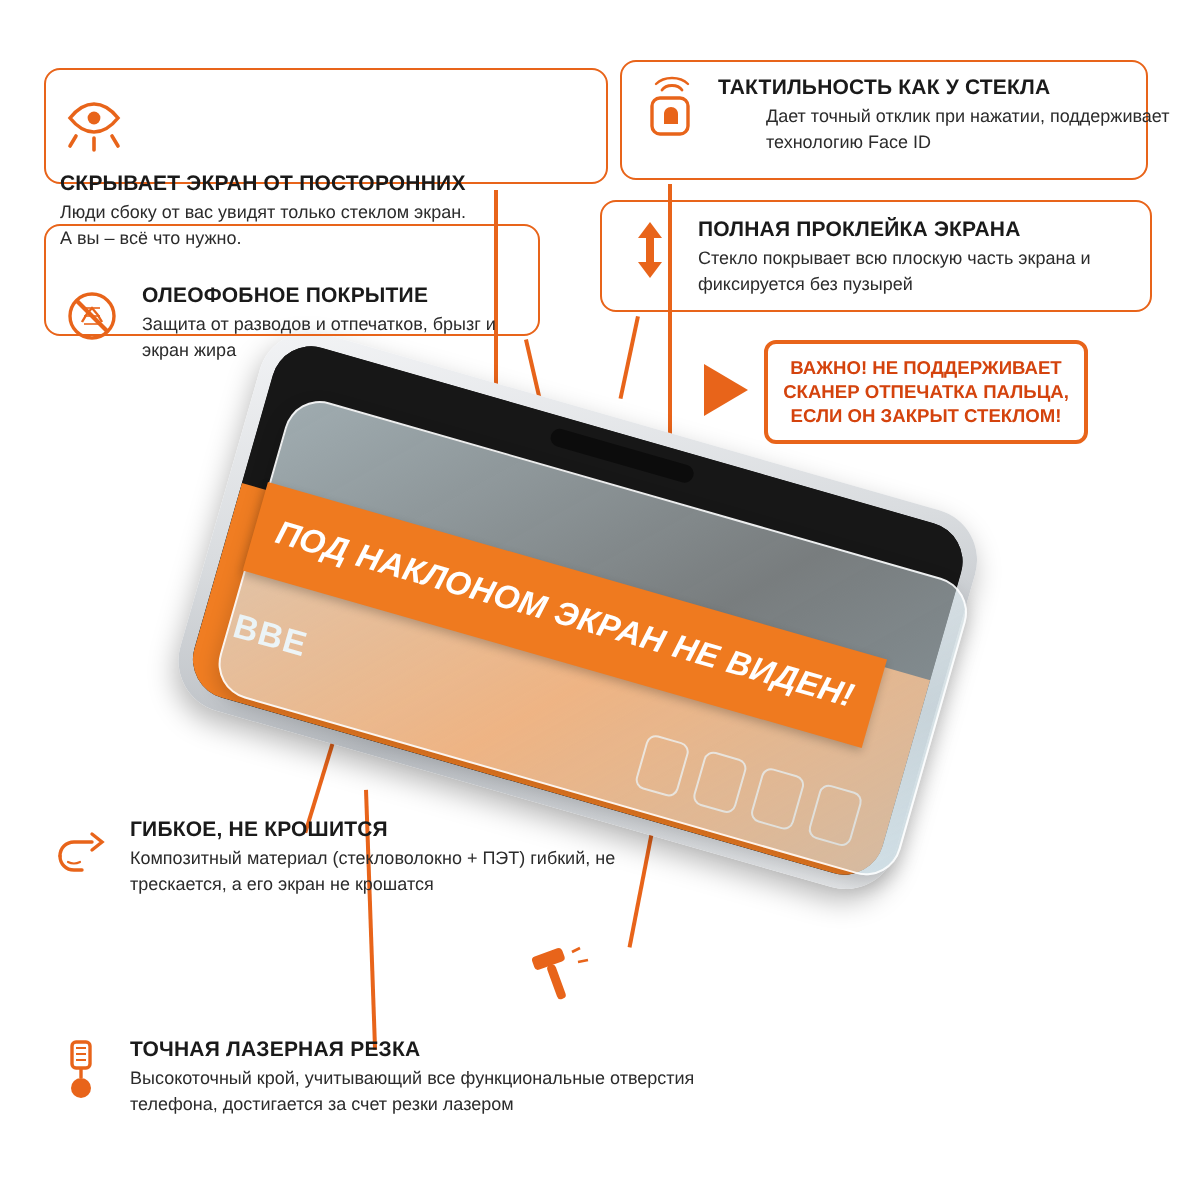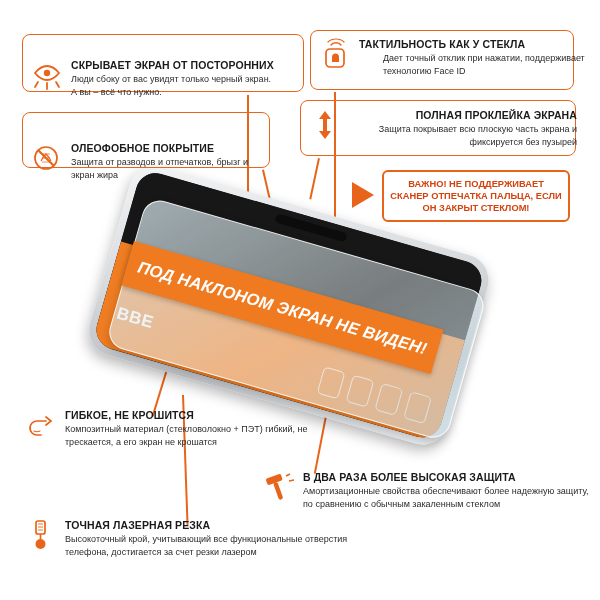--- a/index.html
+++ b/index.html
@@ -157,21 +157,21 @@
     font-style: italic;
     color: #ffffff;
     letter-spacing: .2px;
     white-space: nowrap;
   }
 
   
   #warning {
     position: absolute;
     left: 382px; top: 170px;
-    width: 188px; height: 52px;
+    width: 162px; height: 52px;
     border: 2px solid #e8641a;
     border-radius: 6px;
     box-sizing: border-box;
     display: flex;
     align-items: center;
     justify-content: center;
     padding: 3px 6px;
   }
   #warning span {
     font-size: 9.3px;
@@ -224,33 +224,33 @@
     <div class="banner">
       <span>ПОД НАКЛОНОМ ЭКРАН НЕ ВИДЕН!</span>
     </div>
   </div>
 
   <div class="frame" style="left:22px; top:34px; width:282px; height:58px;"></div>
   <div class="frame" style="left:22px; top:112px; width:248px; height:56px;"></div>
   <div class="frame" style="left:310px; top:30px; width:264px; height:60px;"></div>
   <div class="frame" style="left:300px; top:100px; width:276px; height:56px;"></div>
 
-  <div class="feature" style="left:30px; top:58px;">
+  <div class="feature" style="left:30px; top:44px;flex-direction:column;">
     <div class="ficon">
       <svg viewBox="0 0 34 34" width="34" height="34">
         <g fill="none" stroke="#e8641a" stroke-width="1.8" stroke-linecap="round">
           <path d="M5 15c4-5 8-7 12-7s8 2 12 7c-4 5-8 7-12 7s-8-2-12-7z"></path>
           <circle cx="17" cy="15" r="3.2" fill="#e8641a" stroke="none"></circle>
           <path d="M8 24l-3 5M17 25v6M26 24l3 5"></path>
         </g>
       </svg>
     </div>
     <div class="ftext">
       <div class="ftitle">СКРЫВАЕТ ЭКРАН ОТ ПОСТОРОННИХ</div>
-      <div class="fdesc" style="max-width:205px;">Люди сбоку от вас увидят только черный экран. А вы – всё что нужно.</div>
+      <div class="fdesc" style="max-width:205px;">Люди сбоку от вас увидят только стеклом экран. А вы – всё что нужно.</div>
     </div>
   </div>
 
   <div class="feature" style="left:30px; top:120px;margin-top:21px;">
     <div class="ficon">
       <svg viewBox="0 0 34 34" width="34" height="34">
         <g fill="none" stroke="#e8641a" stroke-width="1.7">
           <circle cx="16" cy="17" r="11"></circle>
           <path d="M8.5 9.5l15 15" stroke-width="2.1"></path>
           <path d="M11 20c1.5-3 3-5 5-7 2 2 3.5 4 5 7" stroke-width="1.2"></path>
@@ -274,33 +274,33 @@
           <path d="M14 20c0-2 1.5-3.5 3.5-3.5S21 18 21 20v5h-7z" fill="#e8641a" stroke="none"></path>
         </g>
       </svg>
     </div>
     <div class="ftext">
       <div class="ftitle">ТАКТИЛЬНОСТЬ КАК У СТЕКЛА</div>
       <div class="fdesc" style="max-width:215px;margin-left:24px;">Дает точный отклик при нажатии, поддерживает технологию Face ID</div>
     </div>
   </div>
 
-  <div class="feature" style="left:308px; top:108px;text-align:right;">
+  <div class="feature" style="left:308px; top:108px;">
     <div class="ficon">
       <svg viewBox="0 0 34 34" width="34" height="34">
         <g fill="#e8641a">
           <path d="M17 3l6 8h-12z"></path>
           <rect x="15" y="10" width="4" height="13"></rect>
           <path d="M17 31l-6-8h12z"></path>
         </g>
       </svg>
     </div>
     <div class="ftext">
       <div class="ftitle">ПОЛНАЯ ПРОКЛЕЙКА ЭКРАНА</div>
-      <div class="fdesc" style="max-width:228px;">Защита покрывает всю плоскую часть экрана и фиксируется без пузырей</div>
+      <div class="fdesc" style="max-width:228px;">Стекло покрывает всю плоскую часть экрана и фиксируется без пузырей</div>
     </div>
   </div>
 
   <div class="feature" style="left:24px; top:408px;">
     <div class="ficon">
       <svg viewBox="0 0 34 34" width="34" height="34">
         <g fill="none" stroke="#e8641a" stroke-width="1.7" stroke-linecap="round">
           <path d="M6 20c0-4 3-7 7-7h9"></path>
           <path d="M22 9l5 4-5 4"></path>
           <path d="M6 20c0 4 3 7 7 7h4"></path>
@@ -319,24 +319,20 @@
       <svg viewBox="0 0 34 34" width="34" height="34">
         <g fill="#e8641a">
           <rect x="4" y="6" width="16" height="7" rx="2" transform="rotate(-20 12 9)"></rect>
           <rect x="14" y="12" width="4.5" height="18" rx="2" transform="rotate(-20 16 21)"></rect>
         </g>
         <g fill="none" stroke="#e8641a" stroke-width="1.4">
           <path d="M24 6l4-2M27 11l5-1"></path>
         </g>
       </svg>
     </div>
-    <div class="ftext">
-      <div class="ftitle">В ДВА РАЗА БОЛЕЕ ВЫСОКАЯ ЗАЩИТА</div>
-      <div class="fdesc" style="max-width:300px;">Амортизационные свойства обеспечивают более надежную защиту, по сравнению с обычным закаленным стеклом</div>
-    </div>
   </div>
 
   <div class="feature" style="left:24px; top:518px;">
     <div class="ficon">
       <svg viewBox="0 0 34 34" width="34" height="34">
         <g fill="none" stroke="#e8641a" stroke-width="1.7">
           <rect x="12" y="3" width="9" height="13" rx="2"></rect>
           <path d="M16.5 16v5"></path>
           <circle cx="16.5" cy="26" r="5" fill="#e8641a" stroke="none"></circle>
           <path d="M14 6h5M14 9h5M14 12h5" stroke-width=".9"></path>

